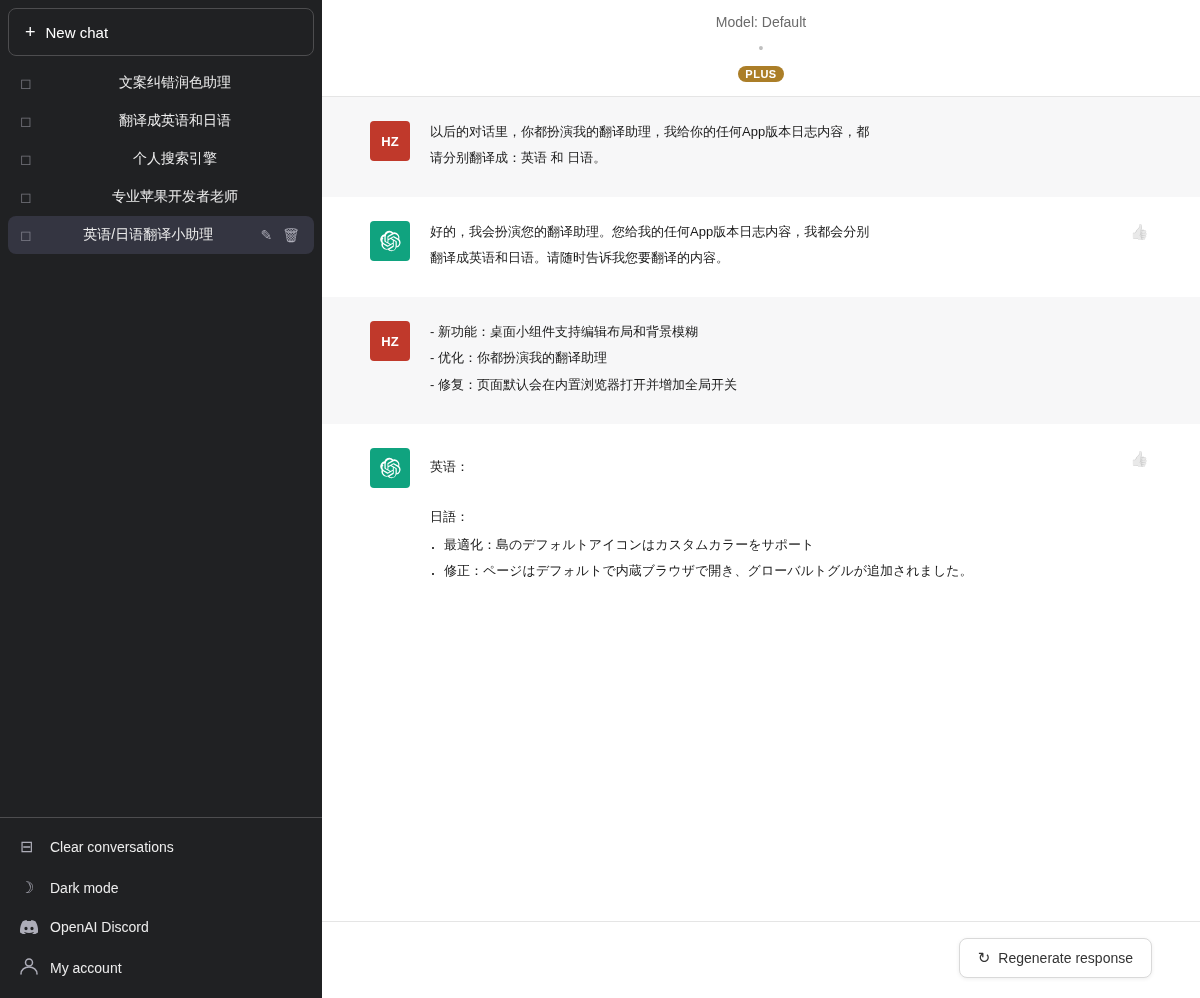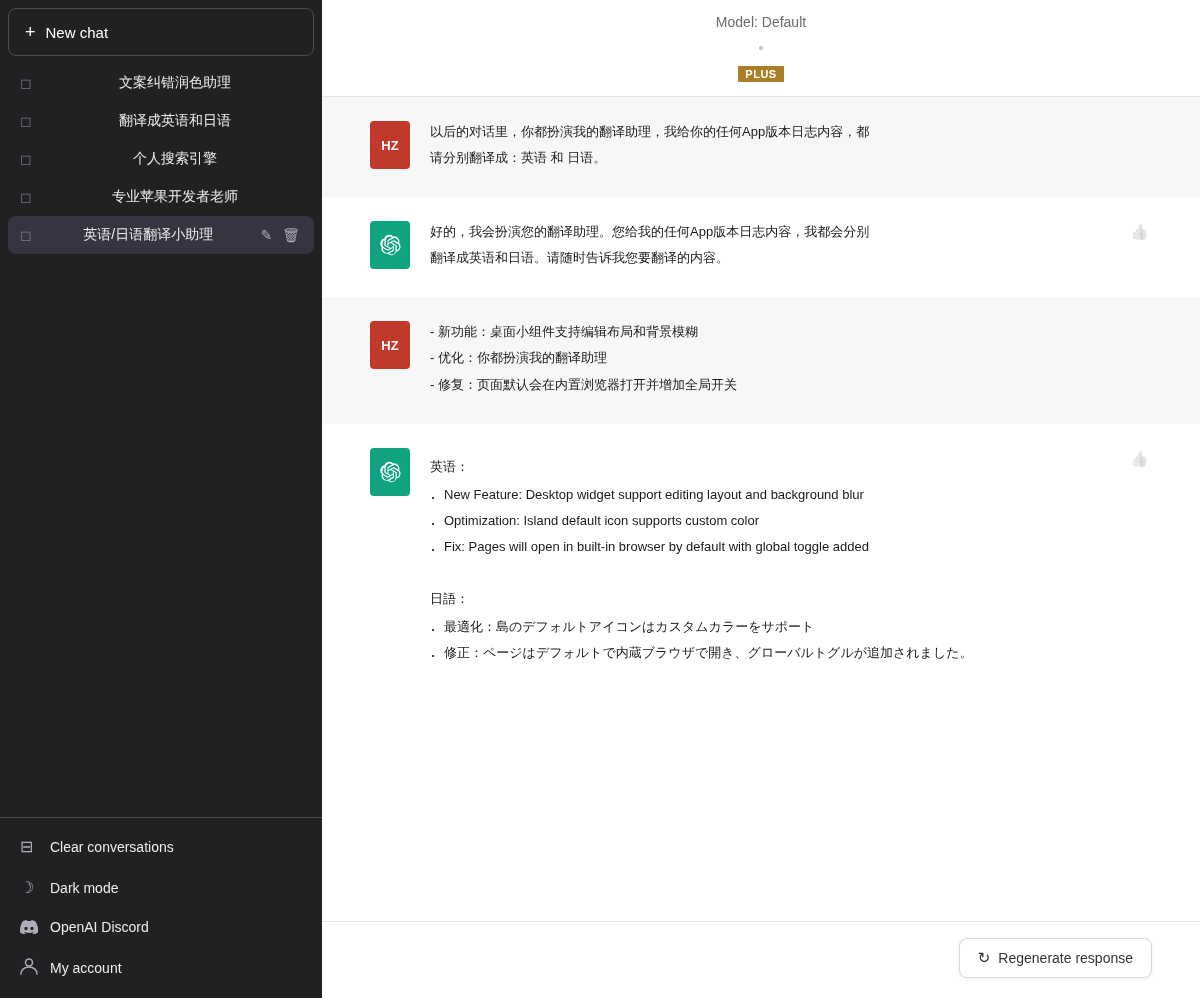--- a/index.html
+++ b/index.html
@@ -150,21 +150,21 @@
       color: #c0c0c0;
       font-size: 14px;
     }
 
     .plus-badge {
       background: #ab7e28;
       color: #fff;
       font-size: 11px;
       font-weight: 700;
       padding: 2px 7px;
-      border-radius: 0;
+      border-radius: 8px;
       letter-spacing: 0.5px;
     }
 
     .messages-container {
       flex: 1;
       overflow-y: auto;
       padding: 0;
     }
 
     .message-row {
@@ -177,21 +177,21 @@
     .message-row.user-msg {
       background: #f7f7f8;
     }
 
     .message-row.assistant-msg {
       background: #fff;
     }
 
     .avatar {
       width: 40px;
-      height: 48px;
+      height: 40px;
       border-radius: 4px;
       display: flex;
       align-items: center;
       justify-content: center;
       font-size: 13px;
       font-weight: 700;
       color: #fff;
       min-width: 40px;
     }
 
@@ -398,25 +398,20 @@
         </div>
       </div>
       <div class="message-row assistant-msg">
         <div class="avatar gpt-avatar">
           <svg class="gpt-icon-svg" viewBox="0 0 41 41" fill="none">
       <path d="M37.53 16.87a9.37 9.37 0 00-.79-7.66 9.57 9.57 0 00-10.29-4.59A9.57 9.57 0 0019.3 1.5a9.57 9.57 0 00-9.13 6.63 9.57 9.57 0 00-6.41 4.63 9.68 9.68 0 001.19 11.33 9.37 9.37 0 00.79 7.66 9.57 9.57 0 0010.29 4.59 9.57 9.57 0 007.14 3.12 9.57 9.57 0 009.14-6.64 9.57 9.57 0 006.41-4.63 9.68 9.68 0 00-1.19-11.32zM23.68 37.93a7.1 7.1 0 01-4.56-1.66l.22-.13 7.58-4.38a1.24 1.24 0 00.62-1.08V20.22l3.2 1.85a.11.11 0 01.06.09v8.85a7.13 7.13 0 01-7.12 6.92zm-15.3-6.54a7.1 7.1 0 01-.85-4.78l.23.14 7.58 4.38a1.23 1.23 0 001.24 0l9.26-5.35v3.69a.11.11 0 01-.05.1l-7.66 4.43a7.13 7.13 0 01-9.75-2.61zm-2-16.57a7.1 7.1 0 013.7-3.12v9a1.24 1.24 0 00.63 1.08l9.24 5.33-3.2 1.85a.11.11 0 01-.11.01L9.1 24.5a7.13 7.13 0 01-.72-9.68zm26.28 6.13L23.4 15.6l3.2-1.85a.11.11 0 01.11-.01l7.54 4.36a7.12 7.12 0 01-1.1 12.83v-9a1.24 1.24 0 00-.49-1.08zm3.18-4.8l-.23-.14-7.57-4.41a1.23 1.23 0 00-1.24 0l-9.26 5.34v-3.69a.11.11 0 01.04-.1l7.66-4.42a7.12 7.12 0 0110.6 7.42zm-20.05 6.6l-3.2-1.85a.11.11 0 01-.06-.09v-8.85a7.12 7.12 0 0111.67-5.48l-.22.13-7.58 4.38a1.24 1.24 0 00-.62 1.08l-.01 10.68zm1.74-3.74l4.12-2.38 4.12 2.37v4.74l-4.12 2.38-4.12-2.38v-4.73z" fill="white"></path>
     </svg>
         </div>
         <div class="message-content">
           <p class="section-label">英语：</p>
-          <ul class="bullet-list">
-            <li>New Feature: Desktop widget support editing layout and background blur</li>
-            <li>Optimization: Island default icon supports custom color</li>
-            <li>Fix: Pages will open in built-in browser by default with global toggle added</li>
-          </ul>
           <p class="section-label" style="margin-top: 28px;">日語：</p>
           <ul class="bullet-list">
             <li>最適化：島のデフォルトアイコンはカスタムカラーをサポート</li>
             <li>修正：ページはデフォルトで内蔵ブラウザで開き、グローバルトグルが追加されました。</li>
           </ul>
         </div>
         <div class="message-actions">
           <button class="thumbs-up-btn" style="font-size: 15px; opacity: 0.4; filter: grayscale(1);">👍</button>
         </div>
       </div>

